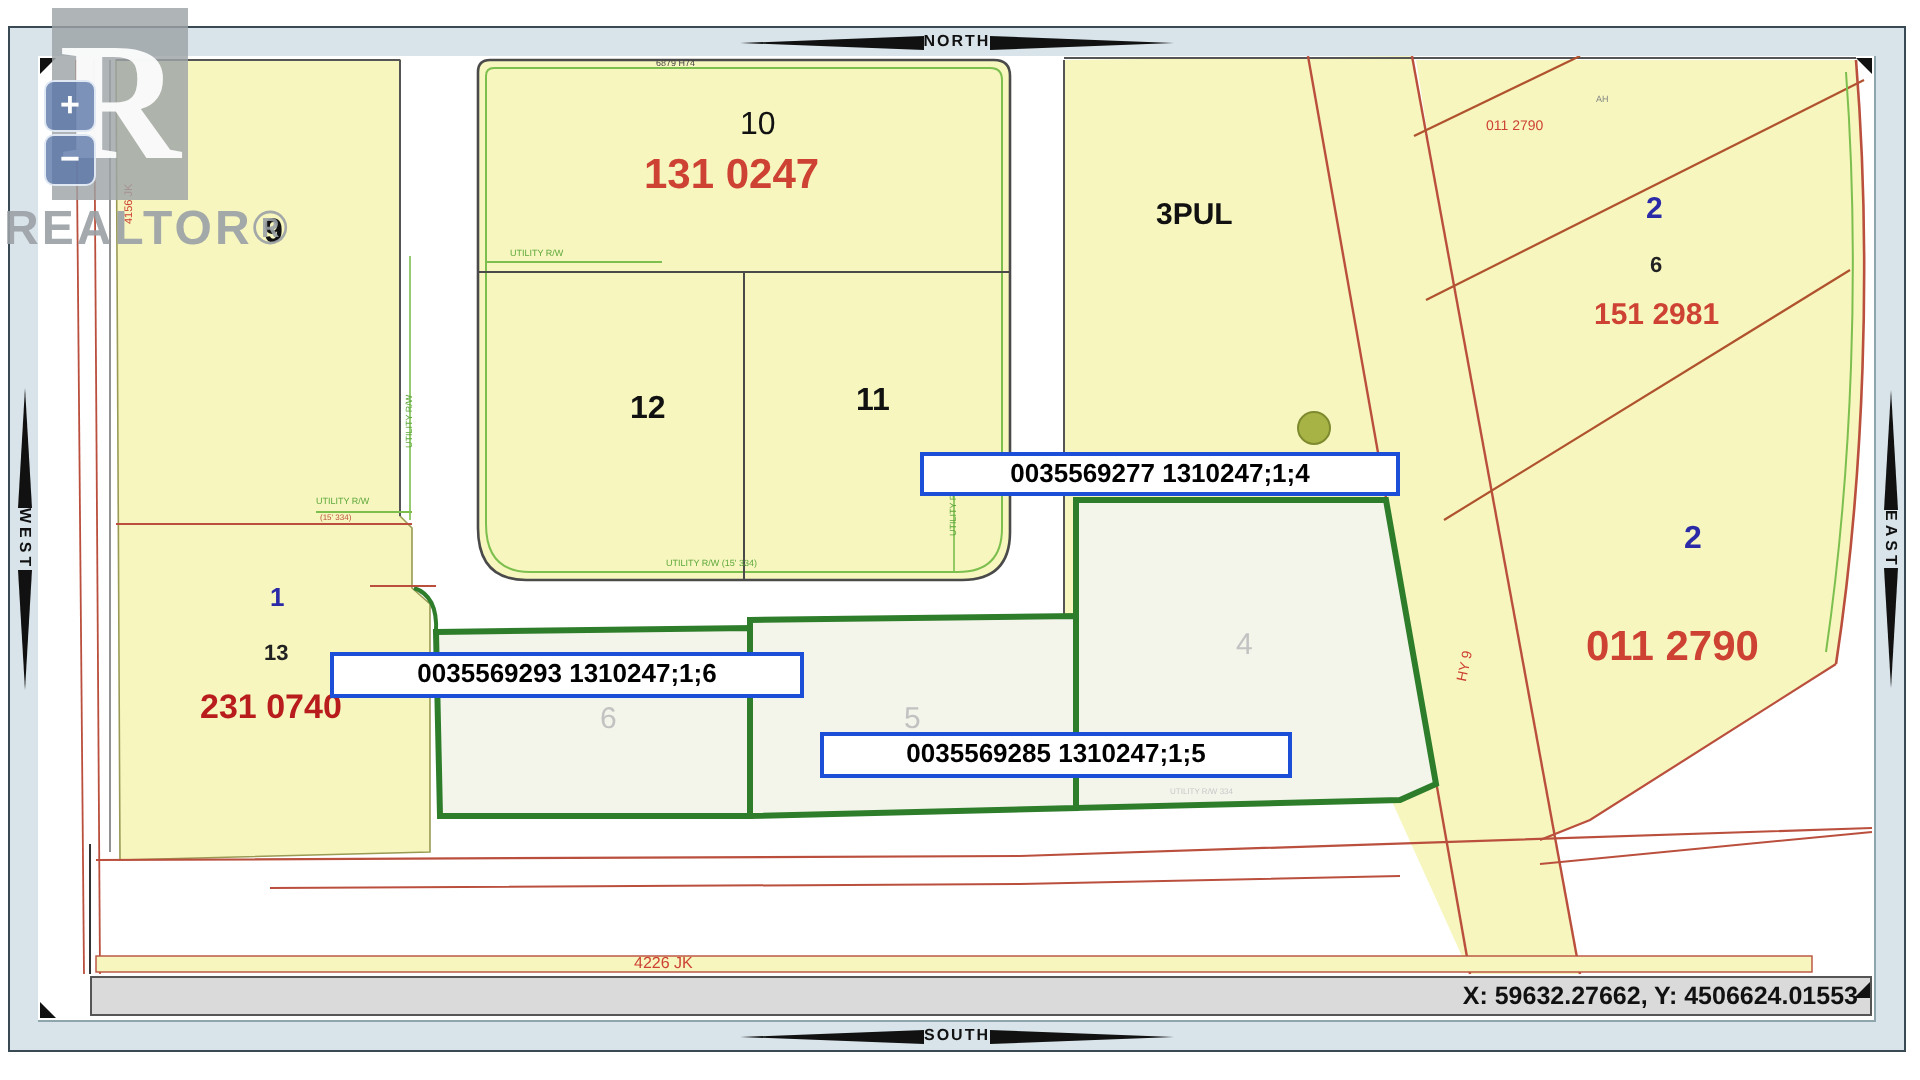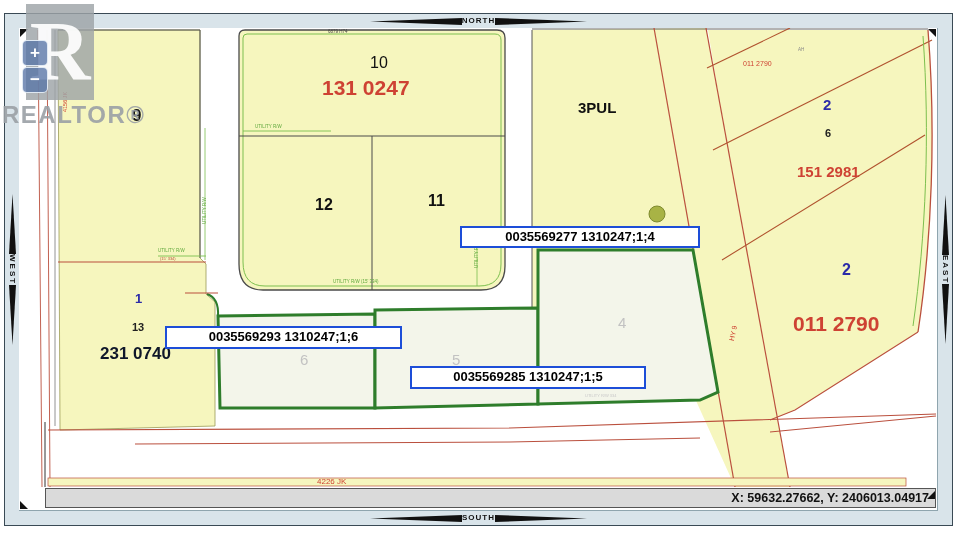--- a/index.html
+++ b/index.html
@@ -147,54 +147,54 @@
           <line x1="458" y1="215" x2="458" y2="258" stroke="#7CBF4E" stroke-width="0.8"></line>
           <line x1="139" y1="228" x2="187" y2="228" stroke="#7CBF4E" stroke-width="0.9"></line>
           <line x1="166" y1="265" x2="199" y2="265" stroke="#BA4F3D" stroke-width="1"></line>
         </g>
         <circle cx="638" cy="186" r="8" fill="#A8B345" stroke="#7E8A2E" stroke-width="1"></circle>
       </svg>
 
       <div class="lbl" style="left:113px;top:79px;font-size:17px;color:#111;font-weight:bold;">9</div>
       <div class="lbl" style="left:116px;top:264px;font-size:13px;color:#2B2BA8;font-weight:bold;">1</div>
       <div class="lbl" style="left:113px;top:294px;font-size:11px;color:#222;font-weight:bold;">13</div>
-      <div class="lbl" style="left:81px;top:317px;font-size:17px;color:#0f172a;font-weight:bold;">231 0740</div>
+      <div class="lbl" style="left:81px;top:317px;font-size:17px;color:#b91c1c;font-weight:bold;">231 0740</div>
       <div class="lbl" style="left:351px;top:27px;font-size:16px;color:#111;font-weight:normal;">10</div>
       <div class="lbl" style="left:303px;top:49px;font-size:21px;color:#CE4233;font-weight:bold;">131 0247</div>
       <div class="lbl" style="left:286px;top:169px;font-size:16px;color:#111;font-weight:bold;margin-left:10px;">12</div>
       <div class="lbl" style="left:409px;top:165px;font-size:16px;color:#111;font-weight:bold;">11</div>
       <div class="lbl" style="left:559px;top:72px;font-size:15px;color:#111;font-weight:bold;">3PUL</div>
       <div class="lbl" style="left:309px;top:2px;font-size:4.5px;color:#444;">6879 H74</div>
       <div class="lbl" style="left:236px;top:97px;font-size:4.5px;color:#5FA83C;">UTILITY R/W</div>
       <div class="lbl" style="left:314px;top:252px;font-size:4.5px;color:#5FA83C;">UTILITY R/W   (15' 334)</div>
       <div class="lbl" style="left:184px;top:196px;font-size:4.5px;color:#5FA83C;transform:rotate(-90deg);transform-origin:0 0;">UTILITY R/W</div>
       <div class="lbl" style="left:456px;top:240px;font-size:4.5px;color:#5FA83C;transform:rotate(-90deg);transform-origin:0 0;">UTILITY R/W</div>
       <div class="lbl" style="left:139px;top:221px;font-size:4.5px;color:#5FA83C;">UTILITY R/W</div>
       <div class="lbl" style="left:141px;top:229px;font-size:4px;color:#BA4F3D;">(15' 334)</div>
       <div class="lbl" style="left:44px;top:84px;font-size:5.5px;color:#CE4233;transform:rotate(-90deg);transform-origin:0 0;">4156 JK</div>
       <div class="lbl" style="left:298px;top:430px;font-size:8px;color:#CE4233;margin-top:20px;">4226 JK</div>
       <div class="lbl" style="left:709px;top:312px;font-size:7px;color:#CE4233;transform:rotate(-78deg);transform-origin:0 0;">HY 9</div>
       <div class="lbl" style="left:724px;top:32px;font-size:7px;color:#CE4233;">011 2790</div>
       <div class="lbl" style="left:779px;top:20px;font-size:4.5px;color:#888;">AH</div>
       <div class="lbl" style="left:804px;top:69px;font-size:15px;color:#2B2BA8;font-weight:bold;">2</div>
       <div class="lbl" style="left:806px;top:100px;font-size:11px;color:#222;font-weight:bold;">6</div>
-      <div class="lbl" style="left:778px;top:136px;font-size:15px;color:#CE4233;font-weight:bold;">151 2981</div>
+      <div class="lbl" style="left:778px;top:122px;font-size:15px;color:#CE4233;font-weight:bold;">151 2981</div>
       <div class="lbl" style="left:823px;top:234px;font-size:16px;color:#2B2BA8;font-weight:bold;">2</div>
       <div class="lbl" style="left:774px;top:285px;font-size:21px;color:#CE4233;font-weight:bold;">011 2790</div>
       <div class="lbl" style="left:281px;top:324px;font-size:15px;color:#C2C2C2;">6</div>
       <div class="lbl" style="left:433px;top:324px;font-size:15px;color:#C2C2C2;">5</div>
       <div class="lbl" style="left:599px;top:287px;font-size:15px;color:#C2C2C2;">4</div>
       <div class="lbl" style="left:566px;top:366px;font-size:4px;color:#C8C8C8;">UTILITY R/W      334</div>
 
       <div class="callout" style="left:441px;top:198px;width:240px;height:22px;">0035569277 1310247;1;4</div>
       <div class="callout" style="left:146px;top:298px;width:237px;height:23px;line-height:18px;">0035569293 1310247;1;6</div>
       <div class="callout" style="left:391px;top:338px;width:236px;height:23px;line-height:18px;">0035569285 1310247;1;5</div>
 
       <div id="statusbar">
-        <span>X: 59632.27662, Y: 2406013.04917</span>
+        <span>X: 59632.27662, Y: 4506624.01553</span>
       </div>
 
       <div class="pan" id="pan-tl"></div>
       <div class="pan" id="pan-tr"></div>
       <div class="pan" id="pan-bl"></div>
       <div class="pan" id="pan-br"></div>
     </div>
   </div>
 
   <div id="wm-logo">

